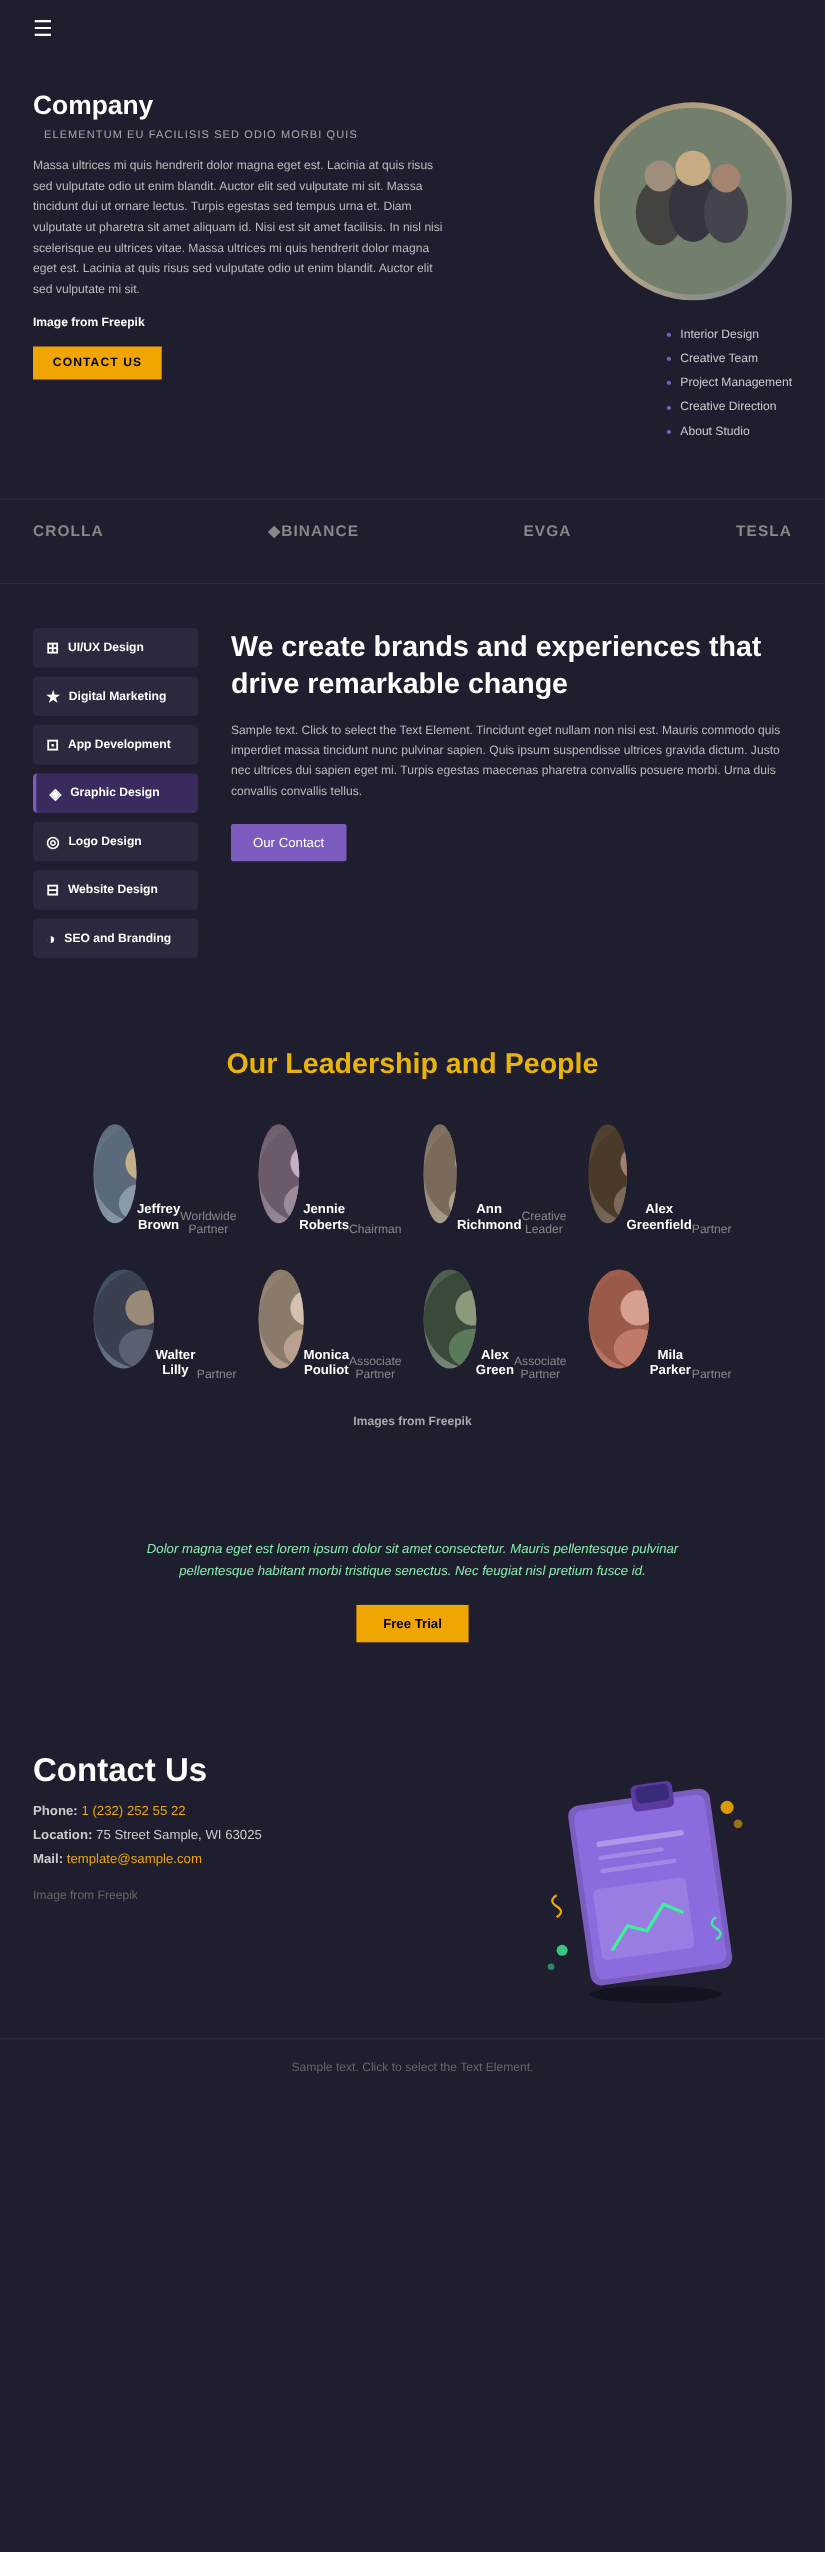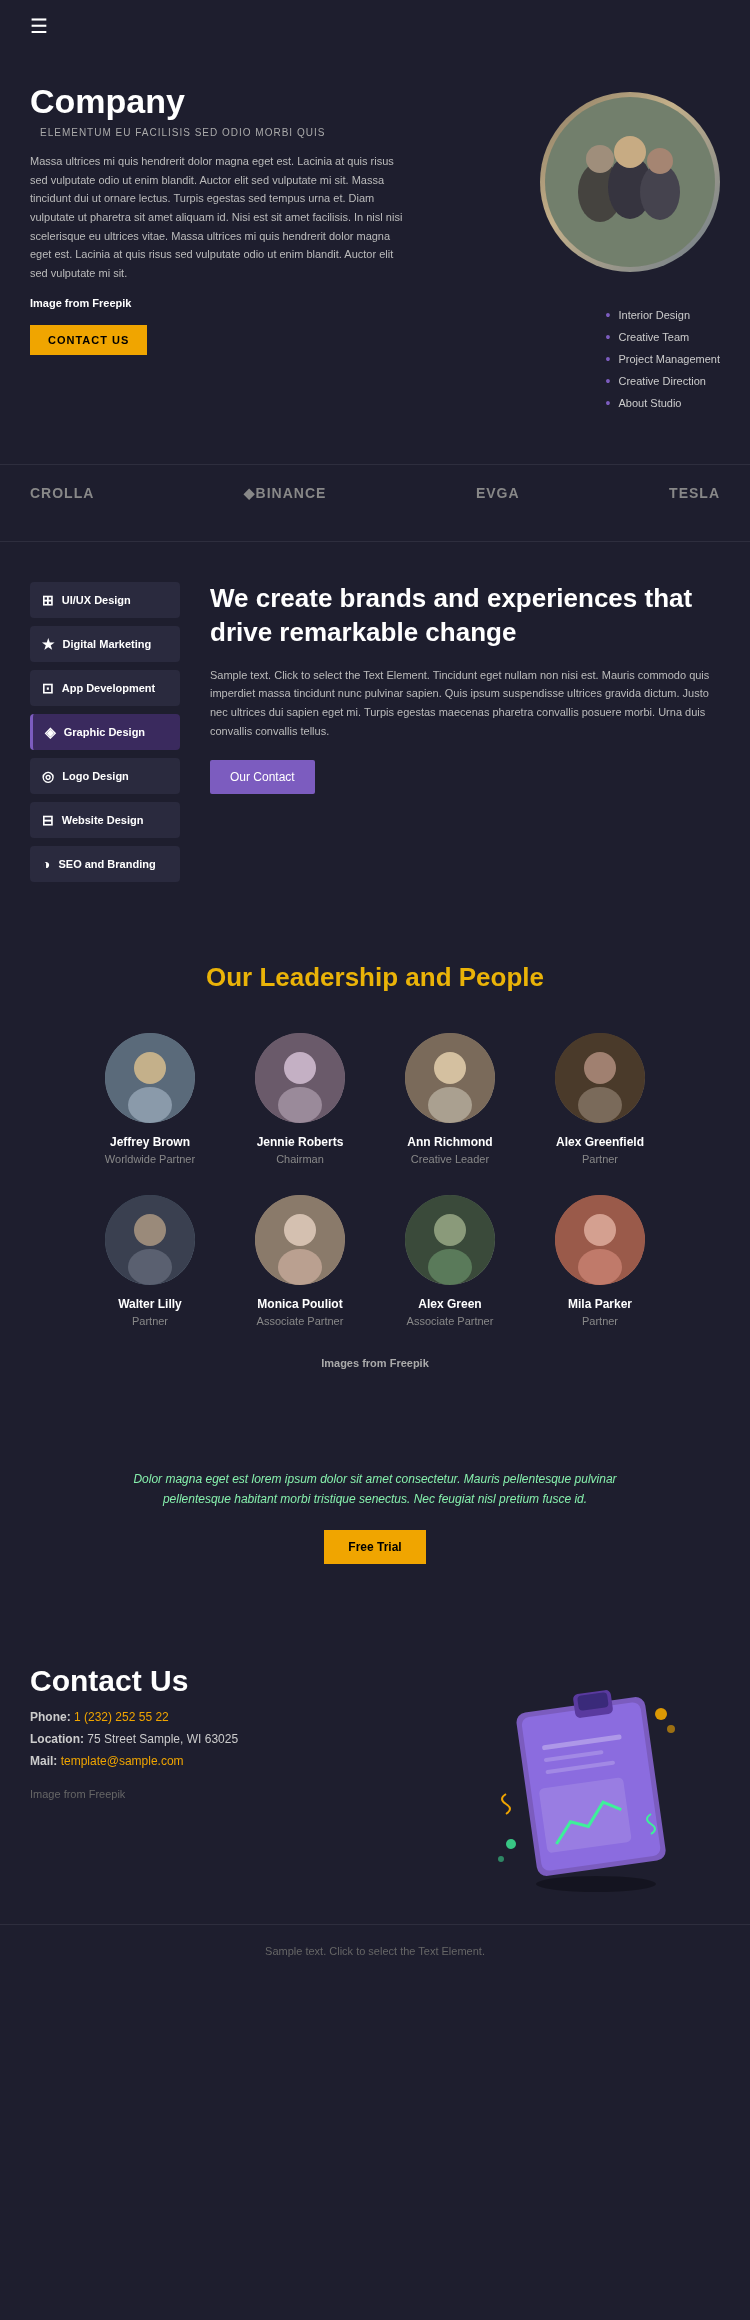--- a/index.html
+++ b/index.html
@@ -20,23 +20,23 @@
     }
     .hamburger { font-size: 20px; cursor: pointer; color: #fff; }
 
     
     .hero-section {
       padding: 30px 30px 50px 30px;
       display: flex;
       gap: 20px;
     }
     .hero-left { flex: 1.2; }
-    .hero-right { flex: 0.9; display: flex; flex-direction: column; align-items: flex-end; padding-top: 10px; gap: 12px; }
+    .hero-right { flex: 0.9; display: flex; flex-direction: column; align-items: flex-end; padding-top: 10px; }
     .hero-title {
-      font-size: 34px;
+      font-size: 24px;
       font-weight: 800;
       color: #fff;
       margin-bottom: 6px;
     }
     .hero-subtitle {
       font-size: 10px;
       letter-spacing: 1px;
       color: #aaa;
       text-transform: uppercase;
       margin-bottom: 14px;
@@ -172,22 +172,21 @@
     }
     .team-grid {
       display: flex;
       flex-wrap: wrap;
       justify-content: center;
       gap: 30px 20px;
       margin-bottom: 20px;
     }
     .team-member {
       display: flex;
-      flex-direction: column;
-      align-items: center;
+      align-items: flex-end;
       width: 130px;
     }
     .member-avatar {
       width: 90px;
       height: 90px;
       border-radius: 50%;
       margin-bottom: 12px;
       overflow: hidden;
       background: #444;
     }

